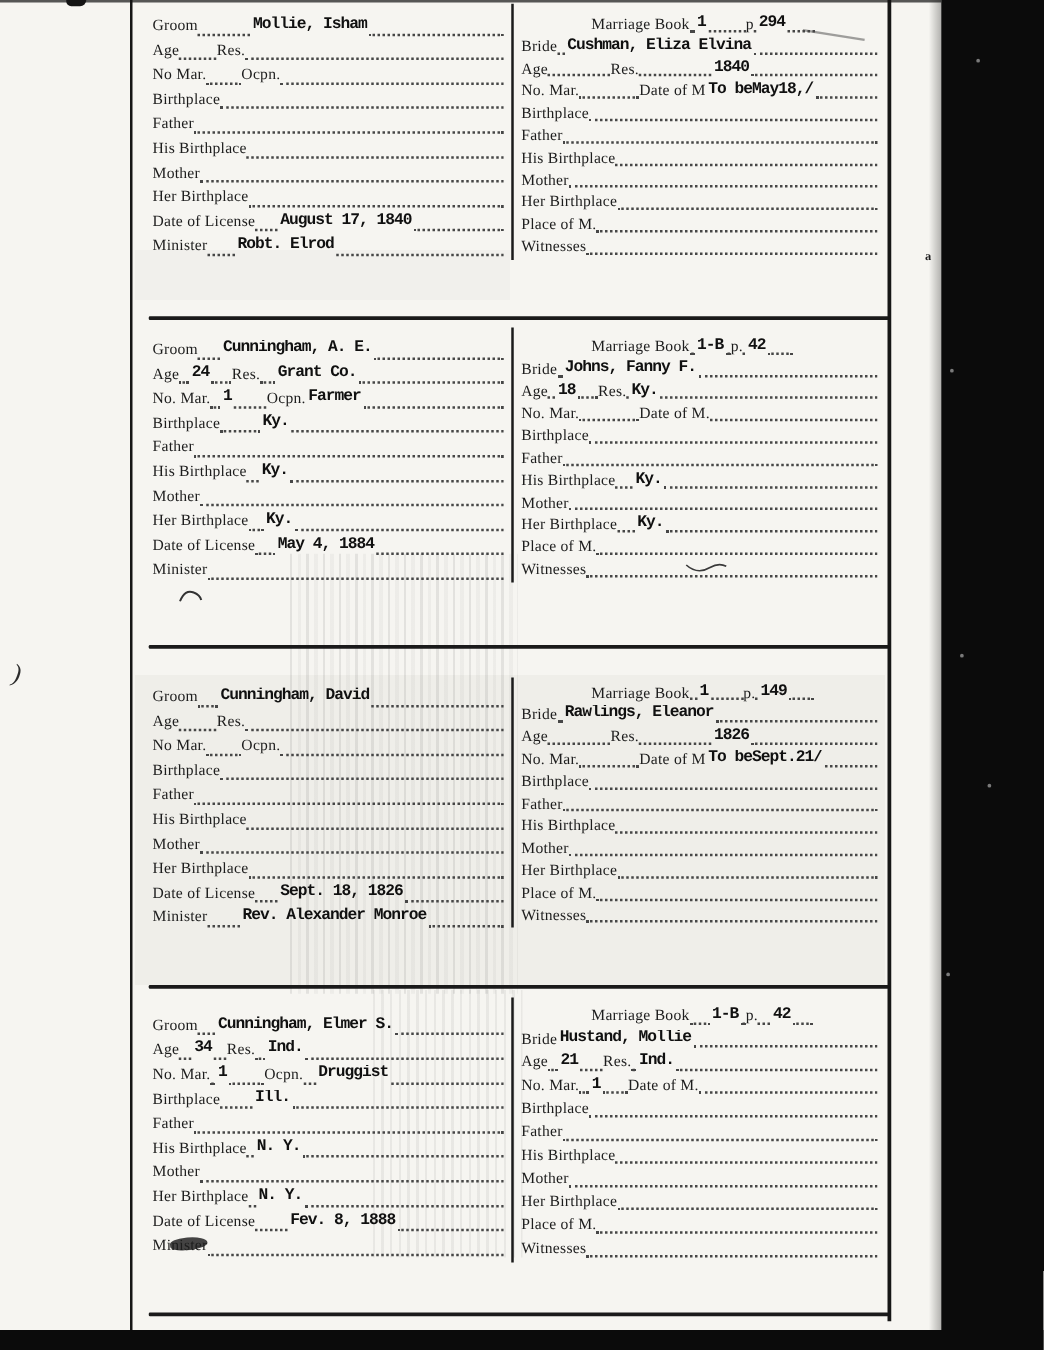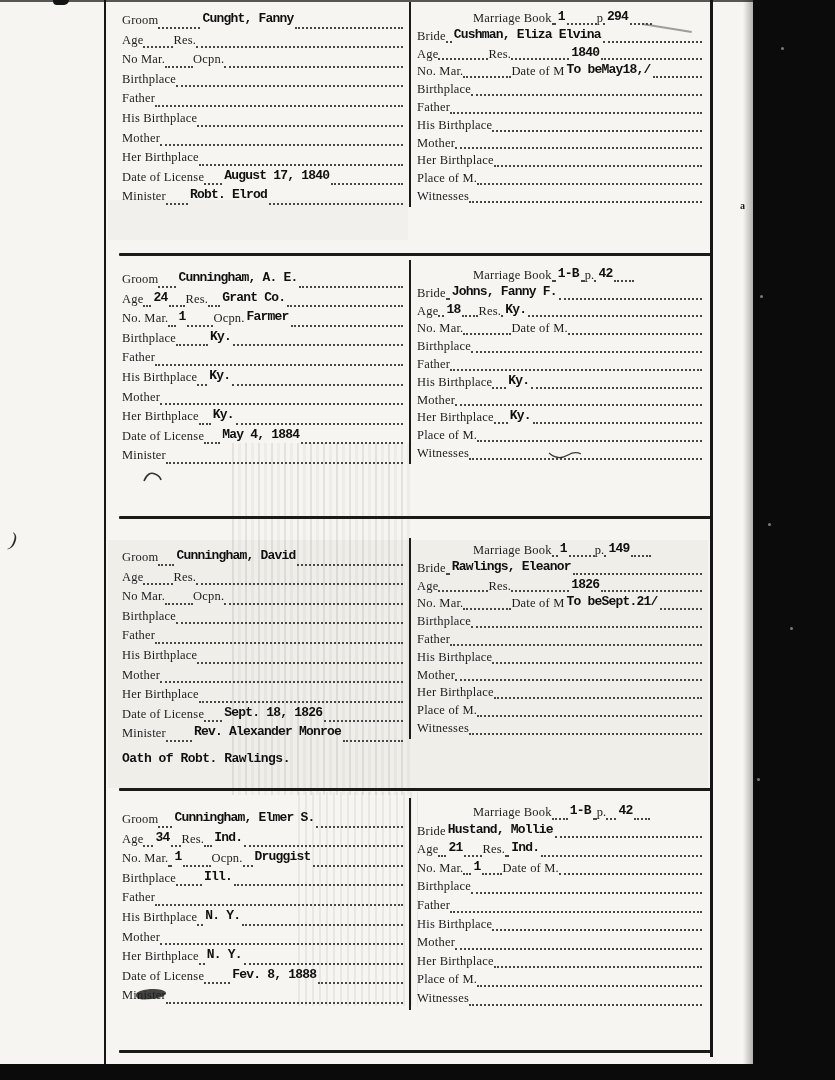--- a/index.html
+++ b/index.html
@@ -14,21 +14,21 @@
   .scan-blob{position:absolute;left:53px;top:0;width:16px;height:5px;background:#141414;border-radius:0 0 5px 4px;}
   .speck{position:absolute;width:3px;height:3px;background:#7a7a7a;border-radius:50%;}
   
   .card{position:absolute;left:104px;top:0;width:608px;height:1080px;border-left:2px solid #161616;box-sizing:border-box;}
   .card-right{position:absolute;left:710px;top:0;width:3px;height:1057px;background:#161616;}
   .rule{position:absolute;left:13px;width:592px;height:3px;background:#1a1a1a;border-radius:1px;}
   .rule1{top:253px}.rule2{top:516px}.rule3{top:788px}.rule4{top:1050px}
   
   .record-block{position:absolute;left:0;width:100%;}
   .b1{top:2px}.b2{top:260px}.b3{top:538px}.b4{top:798px}
-  .cols{display:flex;align-items:flex-start;}
+  .cols{display:flex;align-items:center;}
   .col-left{width:304px;box-sizing:border-box;padding:0 6px 0 16px;}
   .col-right{width:304px;box-sizing:border-box;padding:0 10px 0 6px;border-left:2.5px solid #1b1b1b;}
   .b1 .col-left{padding-top:11px}.b1 .col-right{padding-top:9px}
   .b2 .col-left{padding-top:12px}.b2 .col-right{padding-top:8px}
   .b3 .col-left{padding-top:12px}.b3 .col-right{padding-top:5px}
   .b4 .col-left{padding-top:14px}.b4 .col-right{padding-top:7px}
   .col-left .row{height:19.6px}
   .col-right .row{height:17.8px}
   .b4 .col-right .row{height:18.6px}
   .row{display:flex;align-items:baseline;overflow:hidden;}
@@ -69,21 +69,21 @@
   <div class="streak1"></div>
   <div class="streak2"></div>
 
   <div class="card">
     <div class="record-block b1">
       <div class="cols">
         <div class="col-left">
             <div class="row">
               <span class="lbl">Groom</span>
               <span class="fill fw" style="width: 42px;"></span>
-              <span class="val">Cunght, Fanny</span>
+              <span class="val">Mollie, Isham</span>
               <span class="fill"></span>
             </div>
             <div class="row">
               <span class="lbl">Age</span>
               <span class="fill fw" style="width: 30px;"></span>
               <span class="lbl">Res.</span>
               <span class="fill"></span>
             </div>
             <div class="row">
               <span class="lbl">No Mar.</span>
@@ -435,21 +435,20 @@
             <div class="row">
               <span class="lbl">Place of M.</span>
               <span class="fill"></span>
             </div>
             <div class="row">
               <span class="lbl">Witnesses</span>
               <span class="fill"></span>
             </div>
           </div>
       </div>
-      <div class="note">Oath of Robt. Rawlings.</div>
     </div>
 
     <div class="rule rule3"></div>
 
     <div class="record-block b4">
       <div class="cols">
         <div class="col-left">
             <div class="row">
               <span class="lbl">Groom</span>
               <span class="fill fw" style="width: 14px;"></span>

